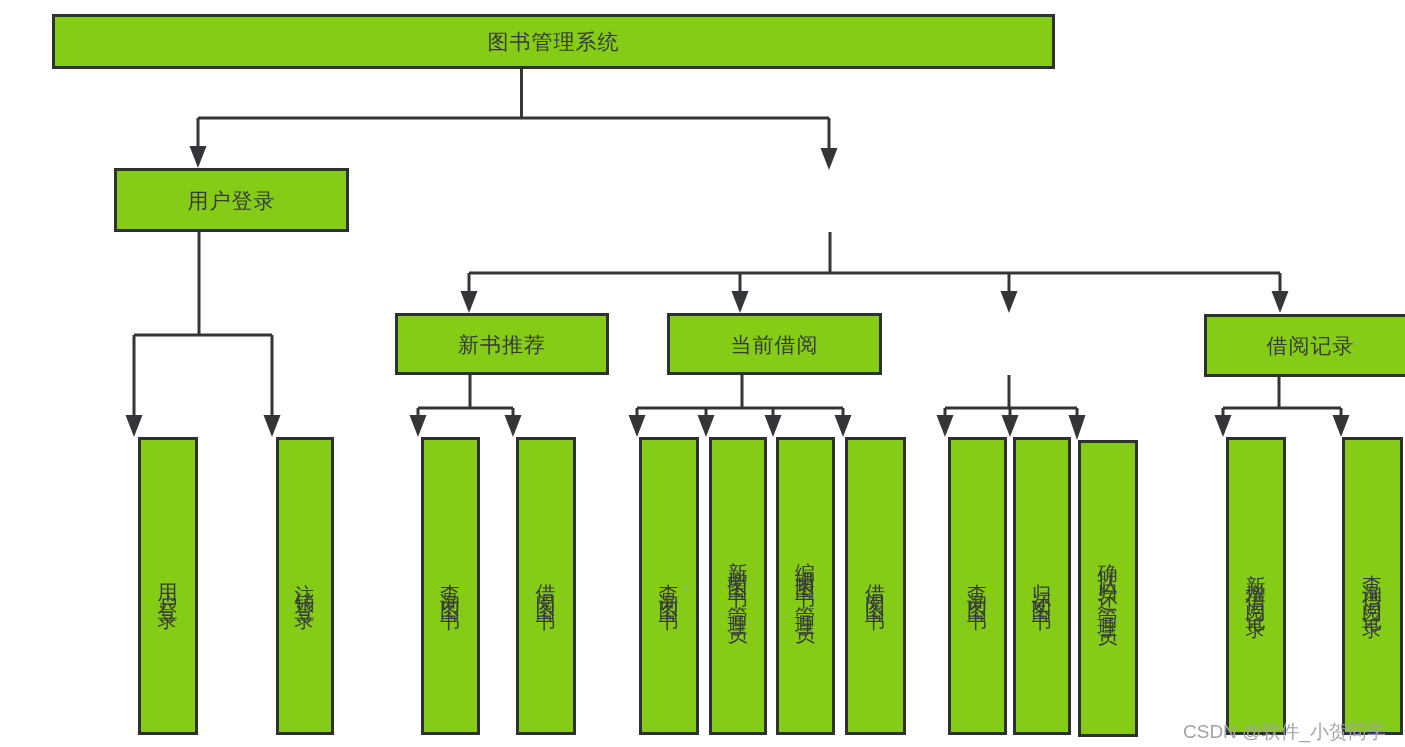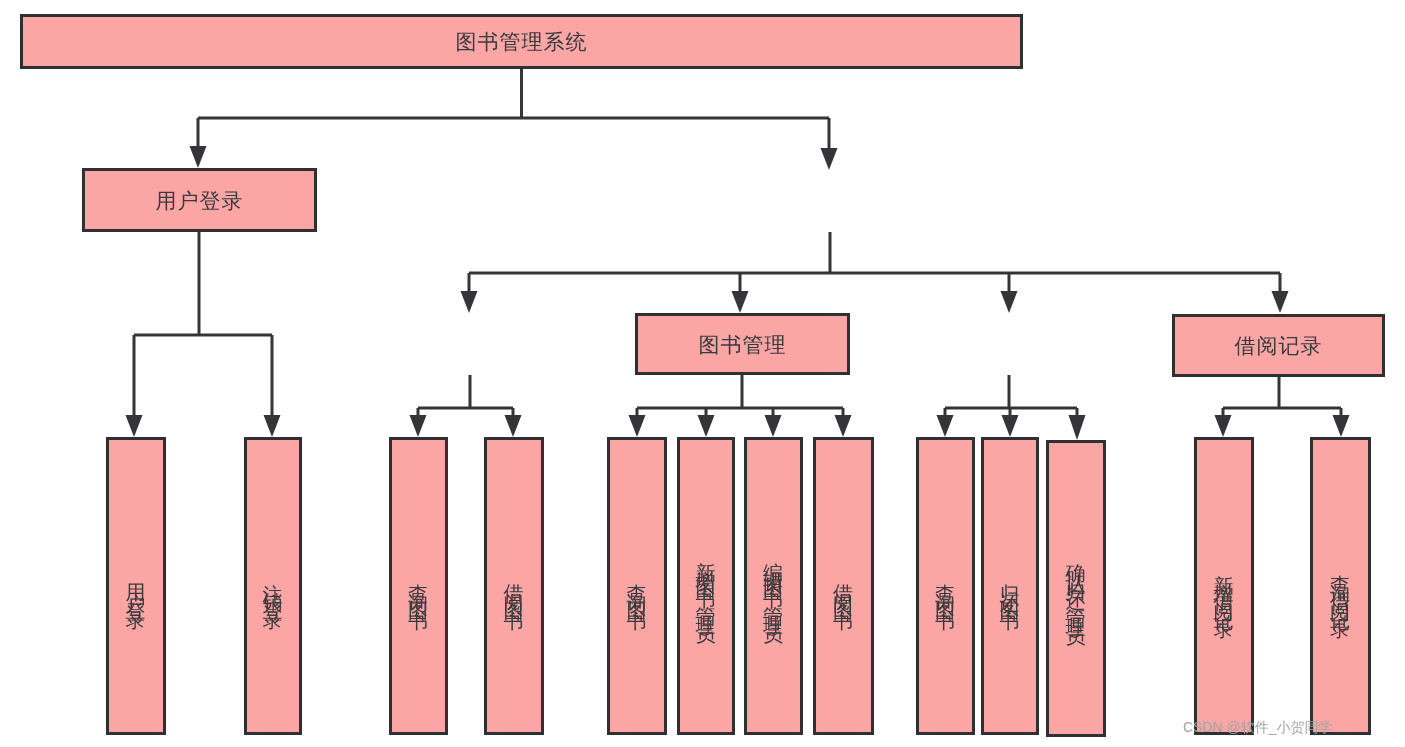--- a/index.html
+++ b/index.html
@@ -17,46 +17,47 @@
   }
   #connectors {
     position: absolute;
     left: 0; top: 0;
     width: 1405px;
     height: 747px;
   }
   .node {
     position: absolute;
     box-sizing: border-box;
-    background: #fca5a5;
+    background: #84cc16;
     border: 3px solid #2e3033;
     color: #37393c;
     display: flex;
     align-items: center;
     justify-content: center;
     text-align: left;
+    margin-left: 32px;
   }
   .hbox {
     font-size: 21px;
     letter-spacing: 1px;
     line-height: 1;
   }
   .vbox {
     writing-mode: vertical-rl;
     text-orientation: mixed;
     font-size: 20px;
     letter-spacing: 9px;
     line-height: 1;
   }
   .watermark {
     position: absolute;
     left: 1183px;
     top: 719px;
     width: 222px;
-    font-size: 14px;
+    font-size: 19px;
     color: #a3a3a3;
     letter-spacing: 0px;
     white-space: nowrap;
     z-index: 5;
   }
   .cline { stroke: #333538; stroke-width: 3; fill: none; }
   .ahead { fill: #333538; stroke: none; }
 </style>
 </head>
 <body>
@@ -122,21 +123,22 @@
     <path class="cline" d="M1223 408 V418"></path>
     <polygon class="ahead" points="1214.5,415 1231.5,415 1223,437"></polygon>
     <path class="cline" d="M1341 408 V418"></path>
     <polygon class="ahead" points="1332.5,415 1349.5,415 1341,437"></polygon>
   </svg>
 
   <div class="node hbox" style="left:20px; top:14px; width:1003px; height:55px;">图书管理系统</div>
 
   <div class="node hbox" style="left:82px; top:168px; width:235px; height:64px;">用户登录</div>
 
-  <div class="node hbox" style="left:635px; top:313px; width:215px; height:62px;">图书管理</div>
+  <div class="node hbox" style="left:363px; top:313px; width:214px; height:62px;">新书推荐</div>
+  <div class="node hbox" style="left:635px; top:313px; width:215px; height:62px;">当前借阅</div>
   <div class="node hbox" style="left:1172px; top:314px; width:213px; height:63px;">借阅记录</div>
 
   <div class="node vbox" style="left:106px; top:437px; width:60px; height:298px;">用户登录</div>
   <div class="node vbox" style="left:244px; top:437px; width:58px; height:298px;">注销登录</div>
 
   <div class="node vbox" style="left:389px; top:437px; width:59px; height:298px;">查询图书</div>
   <div class="node vbox" style="left:484px; top:437px; width:60px; height:298px;">借阅图书</div>
 
   <div class="node vbox" style="left:607px; top:437px; width:60px; height:298px;">查询图书</div>
   <div class="node vbox" style="left:677px; top:437px; width:58px; height:298px;">新增图书（管理员）</div>

